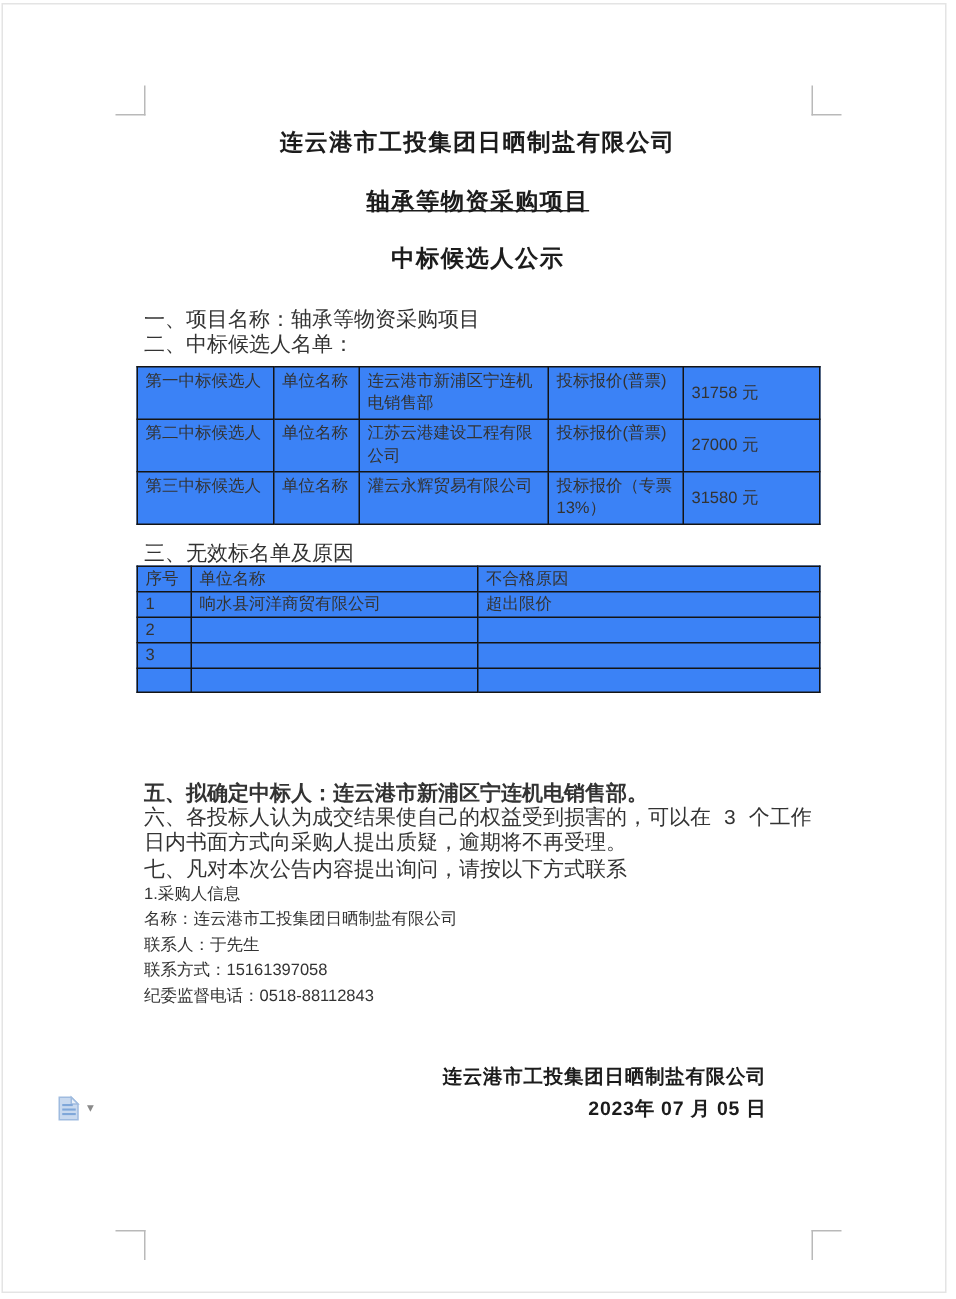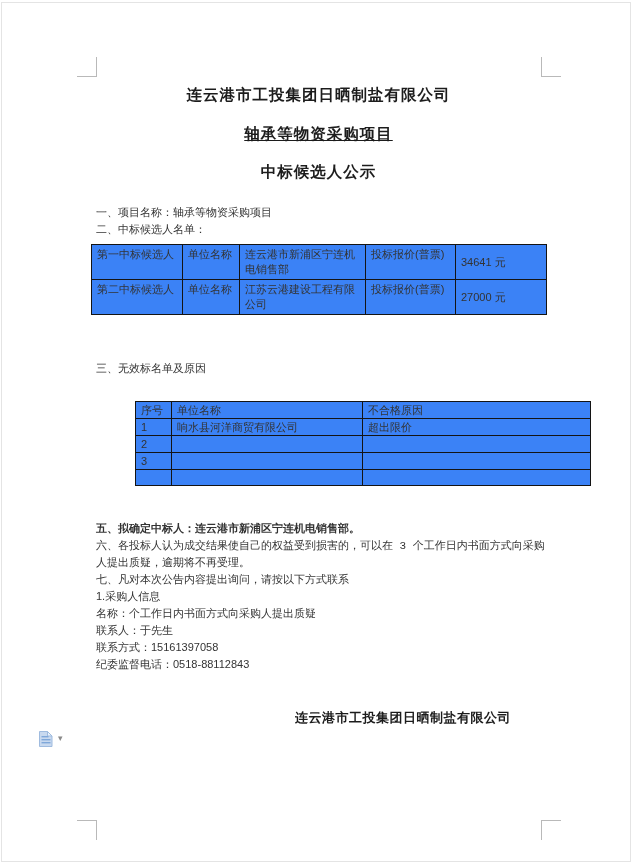--- a/index.html
+++ b/index.html
@@ -15,32 +15,32 @@
   
   .crop{position:absolute;width:19px;height:19px;border:0 solid #b9b9b9;}
   .crop.tl{left:77px;top:57px;border-right-width:1px;border-bottom-width:1px;}
   .crop.tr{left:541px;top:57px;border-left-width:1px;border-bottom-width:1px;}
   .crop.bl{left:77px;top:820px;border-right-width:1px;border-top-width:1px;}
   .crop.br{left:541px;top:820px;border-left-width:1px;border-top-width:1px;}
   
   .title{position:absolute;left:0;width:637px;text-align:center;font-weight:700;font-size:15.5px;color:#1c1c1c;letter-spacing:1px;}
   .t1{top:85px;} .t2{top:124px;text-decoration:underline;} .t3{top:162px;}
   
-  .line{position:absolute;left:96px;font-size:11px;color:#333333;line-height:15px;}
+  .line{position:absolute;left:96px;font-size:14px;color:#333333;line-height:15px;}
   .s1{top:205px;} .s2{top:222px;} .s3{top:361px;}
   .s5{top:521px;font-weight:bold;} .s6{top:538px;width:452px;line-height:17px;font-family:Liberation Mono, monospace;} .s7{top:572px;}
   
   table{border-collapse:collapse;table-layout:fixed;position:absolute;background:#3b82f6;}
   td,th{border:1px solid #141414;font-size:11px;color:#333333;font-weight:400;
         padding:2px 5px;text-align:left;vertical-align:top;line-height:15px;
         overflow:hidden;word-break:break-all;}
   .tbl-candidates{left:91px;top:244px;width:455px;}
   .tbl-candidates td{height:29px;}
   .tbl-candidates td.price{vertical-align:middle;}
-  .tbl-invalid{left:91px;top:401px;width:455px;margin-left:44px;}
+  .tbl-invalid{left:91px;top:377px;width:455px;}
   .tbl-invalid td,.tbl-invalid th{height:13px;line-height:14px;padding:1px 5px;}
   
   .contact{position:absolute;left:96px;top:588px;font-size:11px;color:#333333;line-height:17px;}
   
   .signature{position:absolute;right:92px;top:707px;text-align:right;font-weight:700;
              font-size:13px;color:#1c1c1c;line-height:21px;letter-spacing:0.5px;}
   
   .paste-btn{position:absolute;left:38px;top:730px;width:34px;height:20px;cursor:pointer;}
   .paste-btn svg{position:absolute;left:0;top:0;}
   .paste-caret{position:absolute;left:20px;top:4px;font-size:9px;color:#8a8a8a;line-height:9px;}
@@ -70,28 +70,35 @@
         <col style="width:126px">
         <col style="width:90px">
         <col style="width:91px">
       </colgroup>
     <tbody>
         <tr>
       <td>第一中标候选人</td>
       <td>单位名称</td>
       <td>连云港市新浦区宁连机电销售部</td>
       <td>投标报价(普票)</td>
-      <td class="price">34641 元</td>
+      <td class="price">31758 元</td>
     </tr>
     <tr>
       <td>第二中标候选人</td>
       <td>单位名称</td>
       <td>江苏云港建设工程有限公司</td>
       <td>投标报价(普票)</td>
       <td class="price">27000 元</td>
+    </tr>
+    <tr>
+      <td>第三中标候选人</td>
+      <td>单位名称</td>
+      <td>灌云永辉贸易有限公司</td>
+      <td>投标报价（专票 13%）</td>
+      <td class="price">31580 元</td>
     </tr>
   </tbody>
     </table>
 
   <div class="line s3">三、无效标名单及原因</div>
 
   <table class="tbl-invalid">
     <colgroup>
         <col style="width:36px">
         <col style="width:191px">
@@ -125,28 +132,29 @@
     </tr>
   </tbody>
     </table>
 
   <div class="line s5">五、拟确定中标人：连云港市新浦区宁连机电销售部。</div>
   <div class="line s6">六、各投标人认为成交结果使自己的权益受到损害的，可以在 3 个工作日内书面方式向采购人提出质疑，逾期将不再受理。</div>
   <div class="line s7">七、凡对本次公告内容提出询问，请按以下方式联系</div>
 
   <div class="contact">
     <div>1.采购人信息</div>
-    <div>名称：个工作日内书面方式向采购人提出质疑</div>
+    <div>名称：连云港市工投集团日晒制盐有限公司</div>
     <div>联系人：于先生</div>
     <div>联系方式：15161397058</div>
     <div>纪委监督电话：0518-88112843</div>
   </div>
 
   <div class="signature">
     <div>连云港市工投集团日晒制盐有限公司</div>
+    <div>2023年 07 月 05 日</div>
   </div>
 
   <div class="paste-btn">
     <span>
       <svg width="16" height="18" viewBox="0 0 16 18">
         <path d="M1.5 1.5 h8 l4.5 4.5 v10.5 h-12.5 z" fill="#c8d9ef" stroke="#9fbbdf" stroke-width="1"></path>
         <path d="M9.5 1.5 l4.5 4.5 h-4.5 z" fill="#eaf1fa" stroke="#9fbbdf" stroke-width="1"></path>
         <rect x="3.5" y="6" width="7" height="1.4" fill="#7fa7d9"></rect>
         <rect x="3.5" y="9" width="9" height="1.4" fill="#7fa7d9"></rect>
         <rect x="3.5" y="12" width="9" height="1.4" fill="#7fa7d9"></rect>

